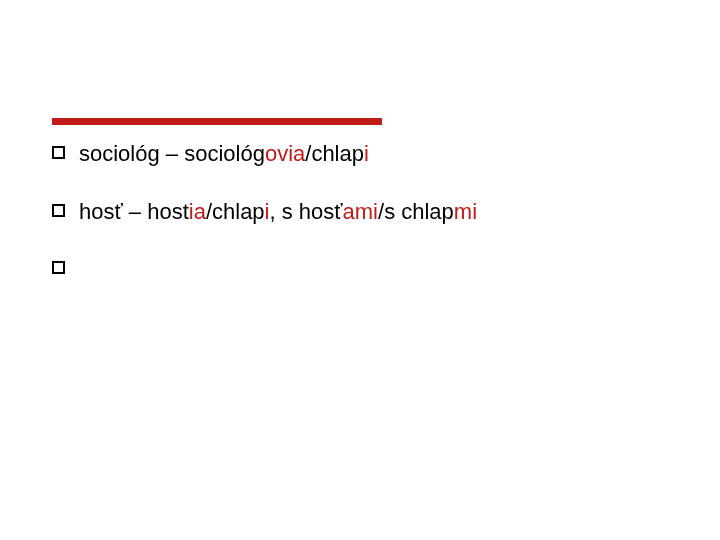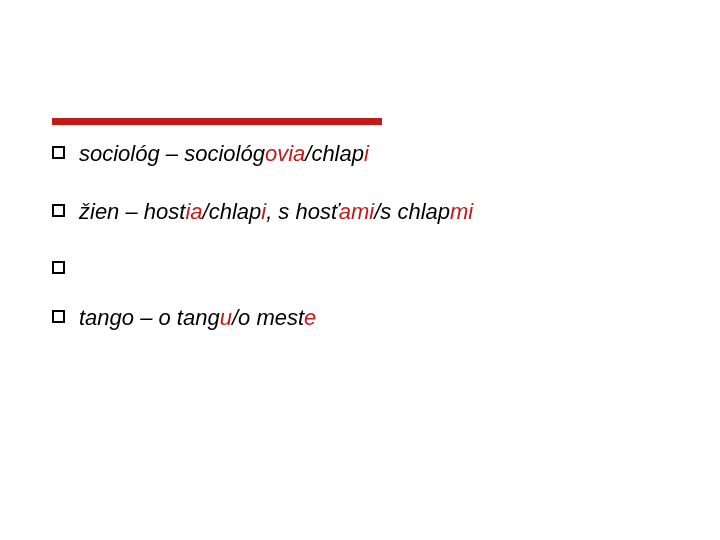--- a/index.html
+++ b/index.html
@@ -30,21 +30,20 @@
     position: absolute;
     top: 140px;
     left: 52px;
     right: 40px;
   }
   .item {
     display: flex;
     align-items: flex-start;
     margin-bottom: 30px;
     line-height: 1.25;
-    font-style: italic;
   }
   .bullet {
     width: 13px;
     height: 13px;
     border: 2px solid #000;
     margin-top: 6px;
     margin-right: 14px;
     flex: 0 0 auto;
     box-sizing: border-box;
   }
@@ -58,23 +57,19 @@
 
 <div class="slide">
   <div class="rule"></div>
   <div class="list">
       <div class="item">
         <span class="bullet"></span>
         <span class="txt"><span>sociológ – sociológ</span><span class="r">ovia</span><span>/chlap</span><span class="r">i</span></span>
       </div>
       <div class="item">
         <span class="bullet"></span>
-        <span class="txt"><span>žien – host</span><span class="r">ia</span><span>/chlap</span><span class="r">i</span><span>, s hosť</span><span class="r">ami</span><span>/s chlap</span><span class="r">mi</span></span>
+        <span class="txt"><span>hosť – host</span><span class="r">ia</span><span>/chlap</span><span class="r">i</span><span>, s hosť</span><span class="r">ami</span><span>/s chlap</span><span class="r">mi</span></span>
       </div>
       <div class="item">
         <span class="bullet"></span>
-      </div>
-      <div class="item">
-        <span class="bullet"></span>
-        <span class="txt"><span>tango – o tang</span><span class="r">u</span><span>/o mest</span><span class="r">e</span></span>
       </div>
     </div>
 </div>
 
 </body></html>

